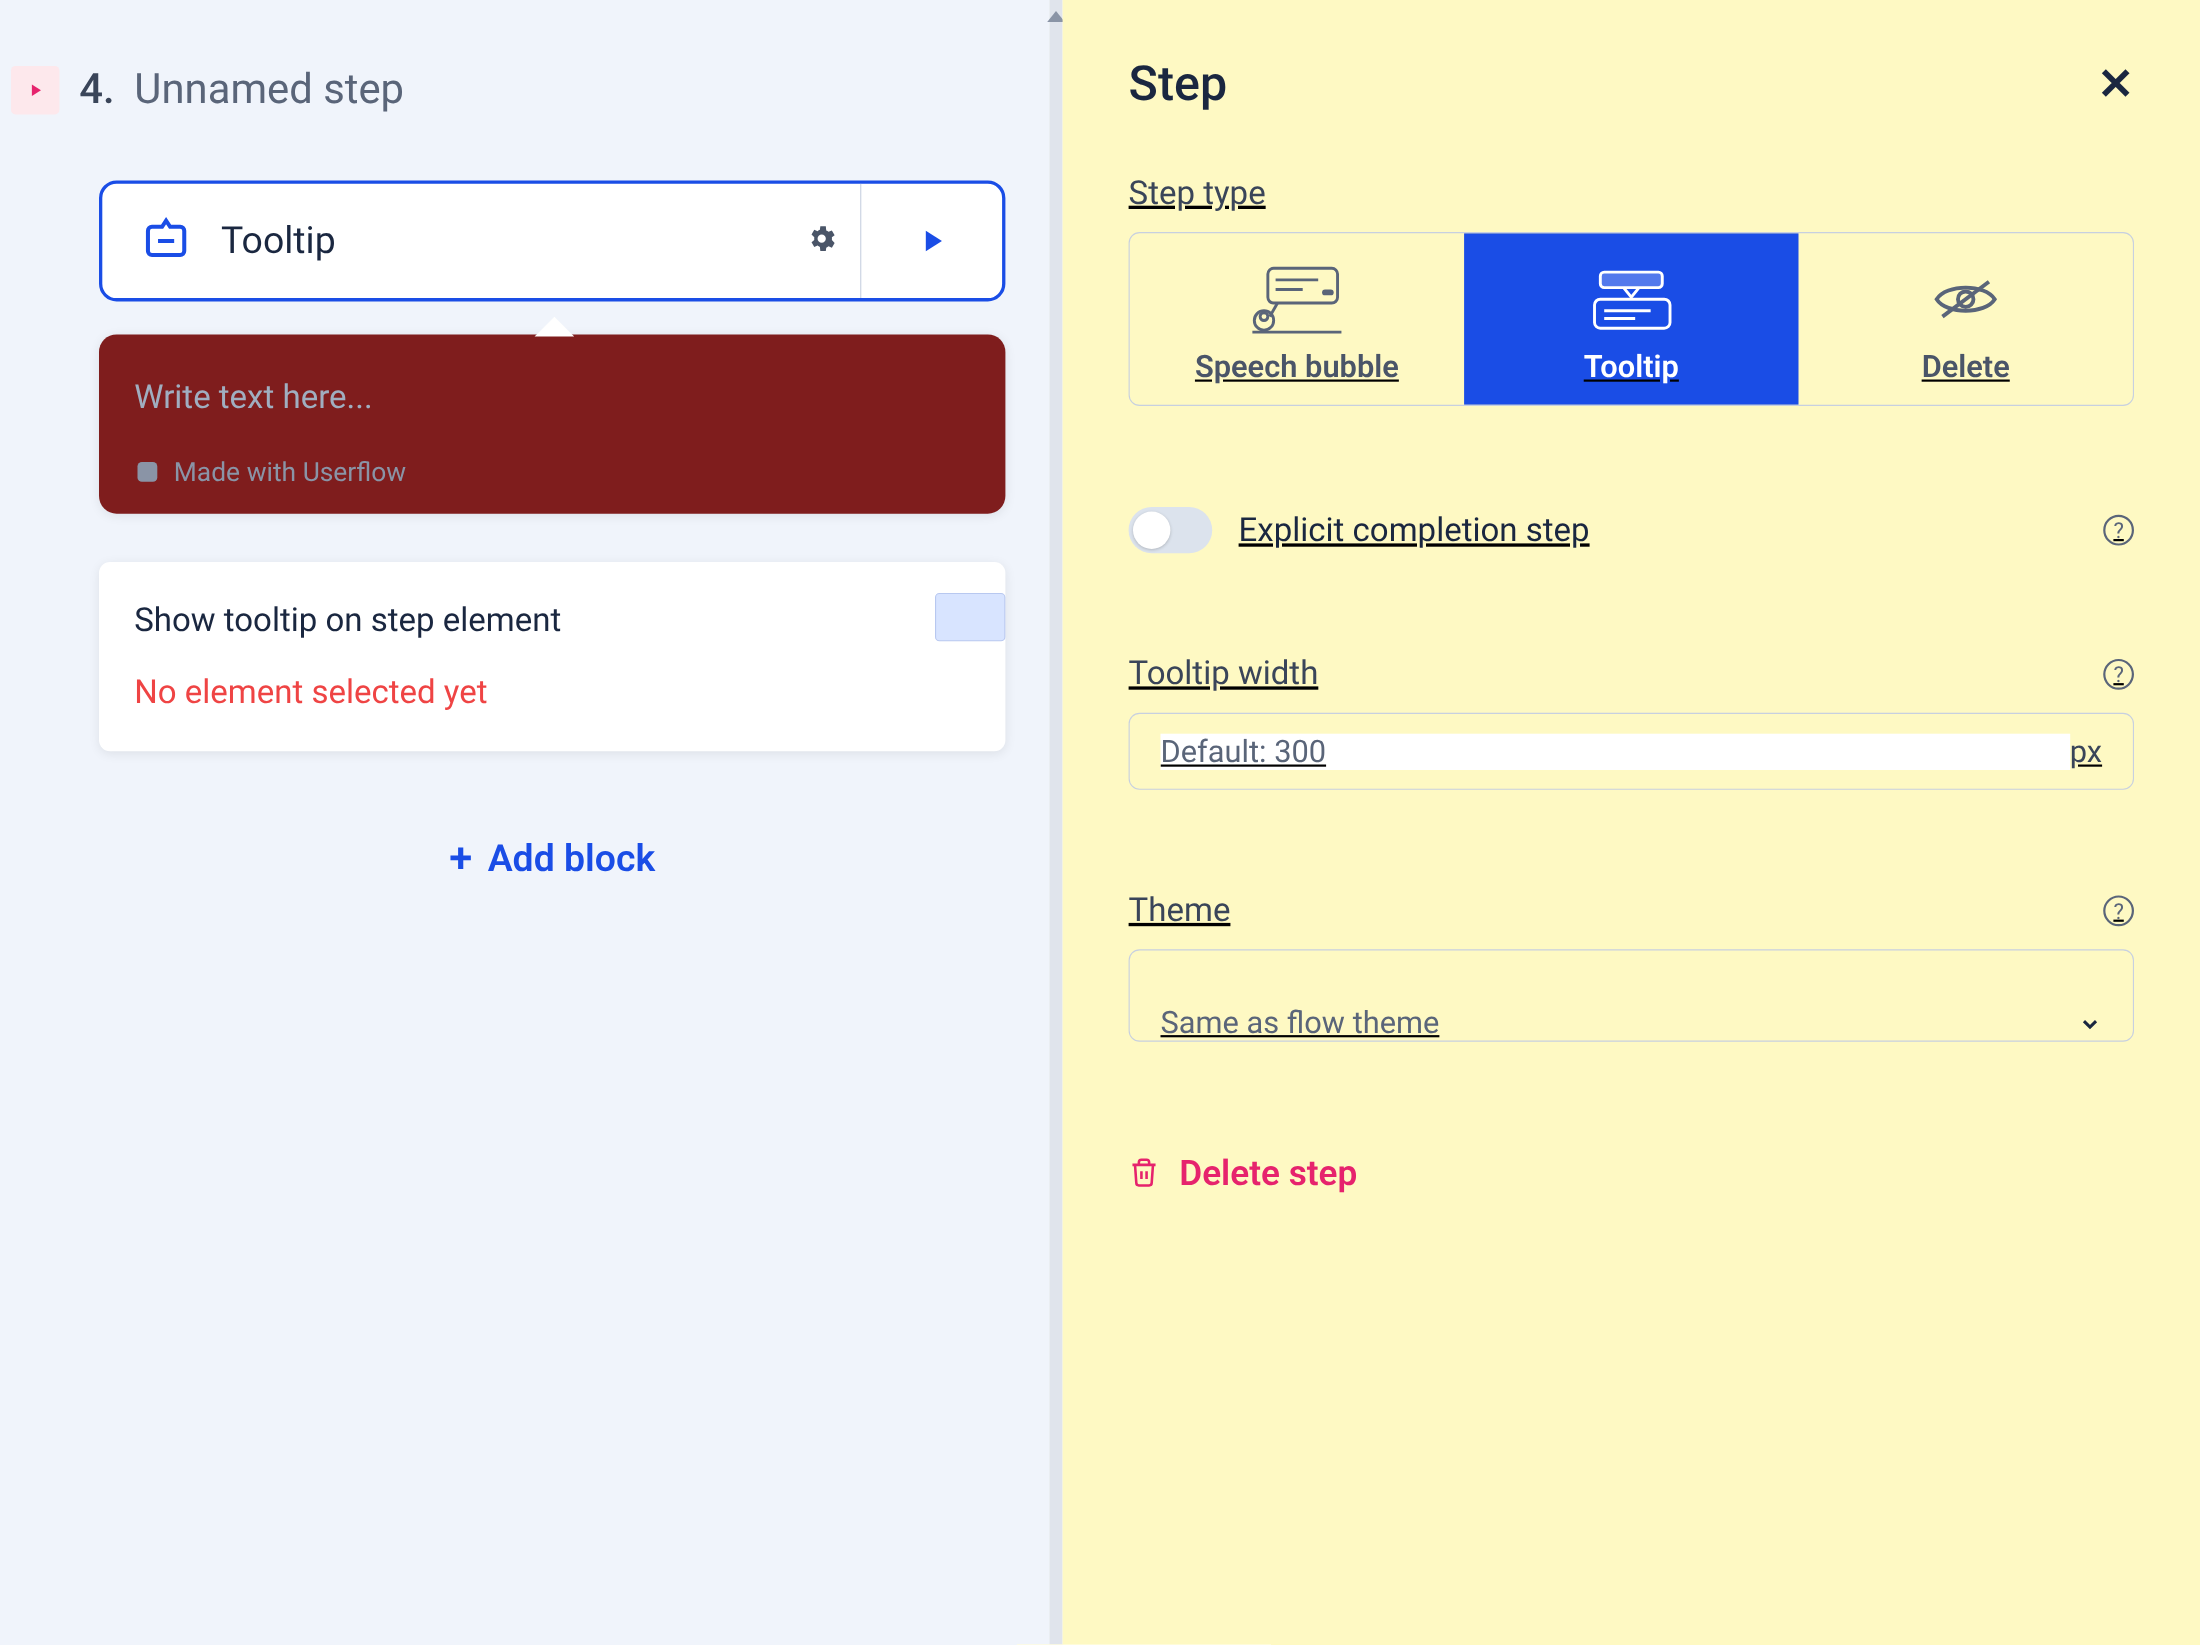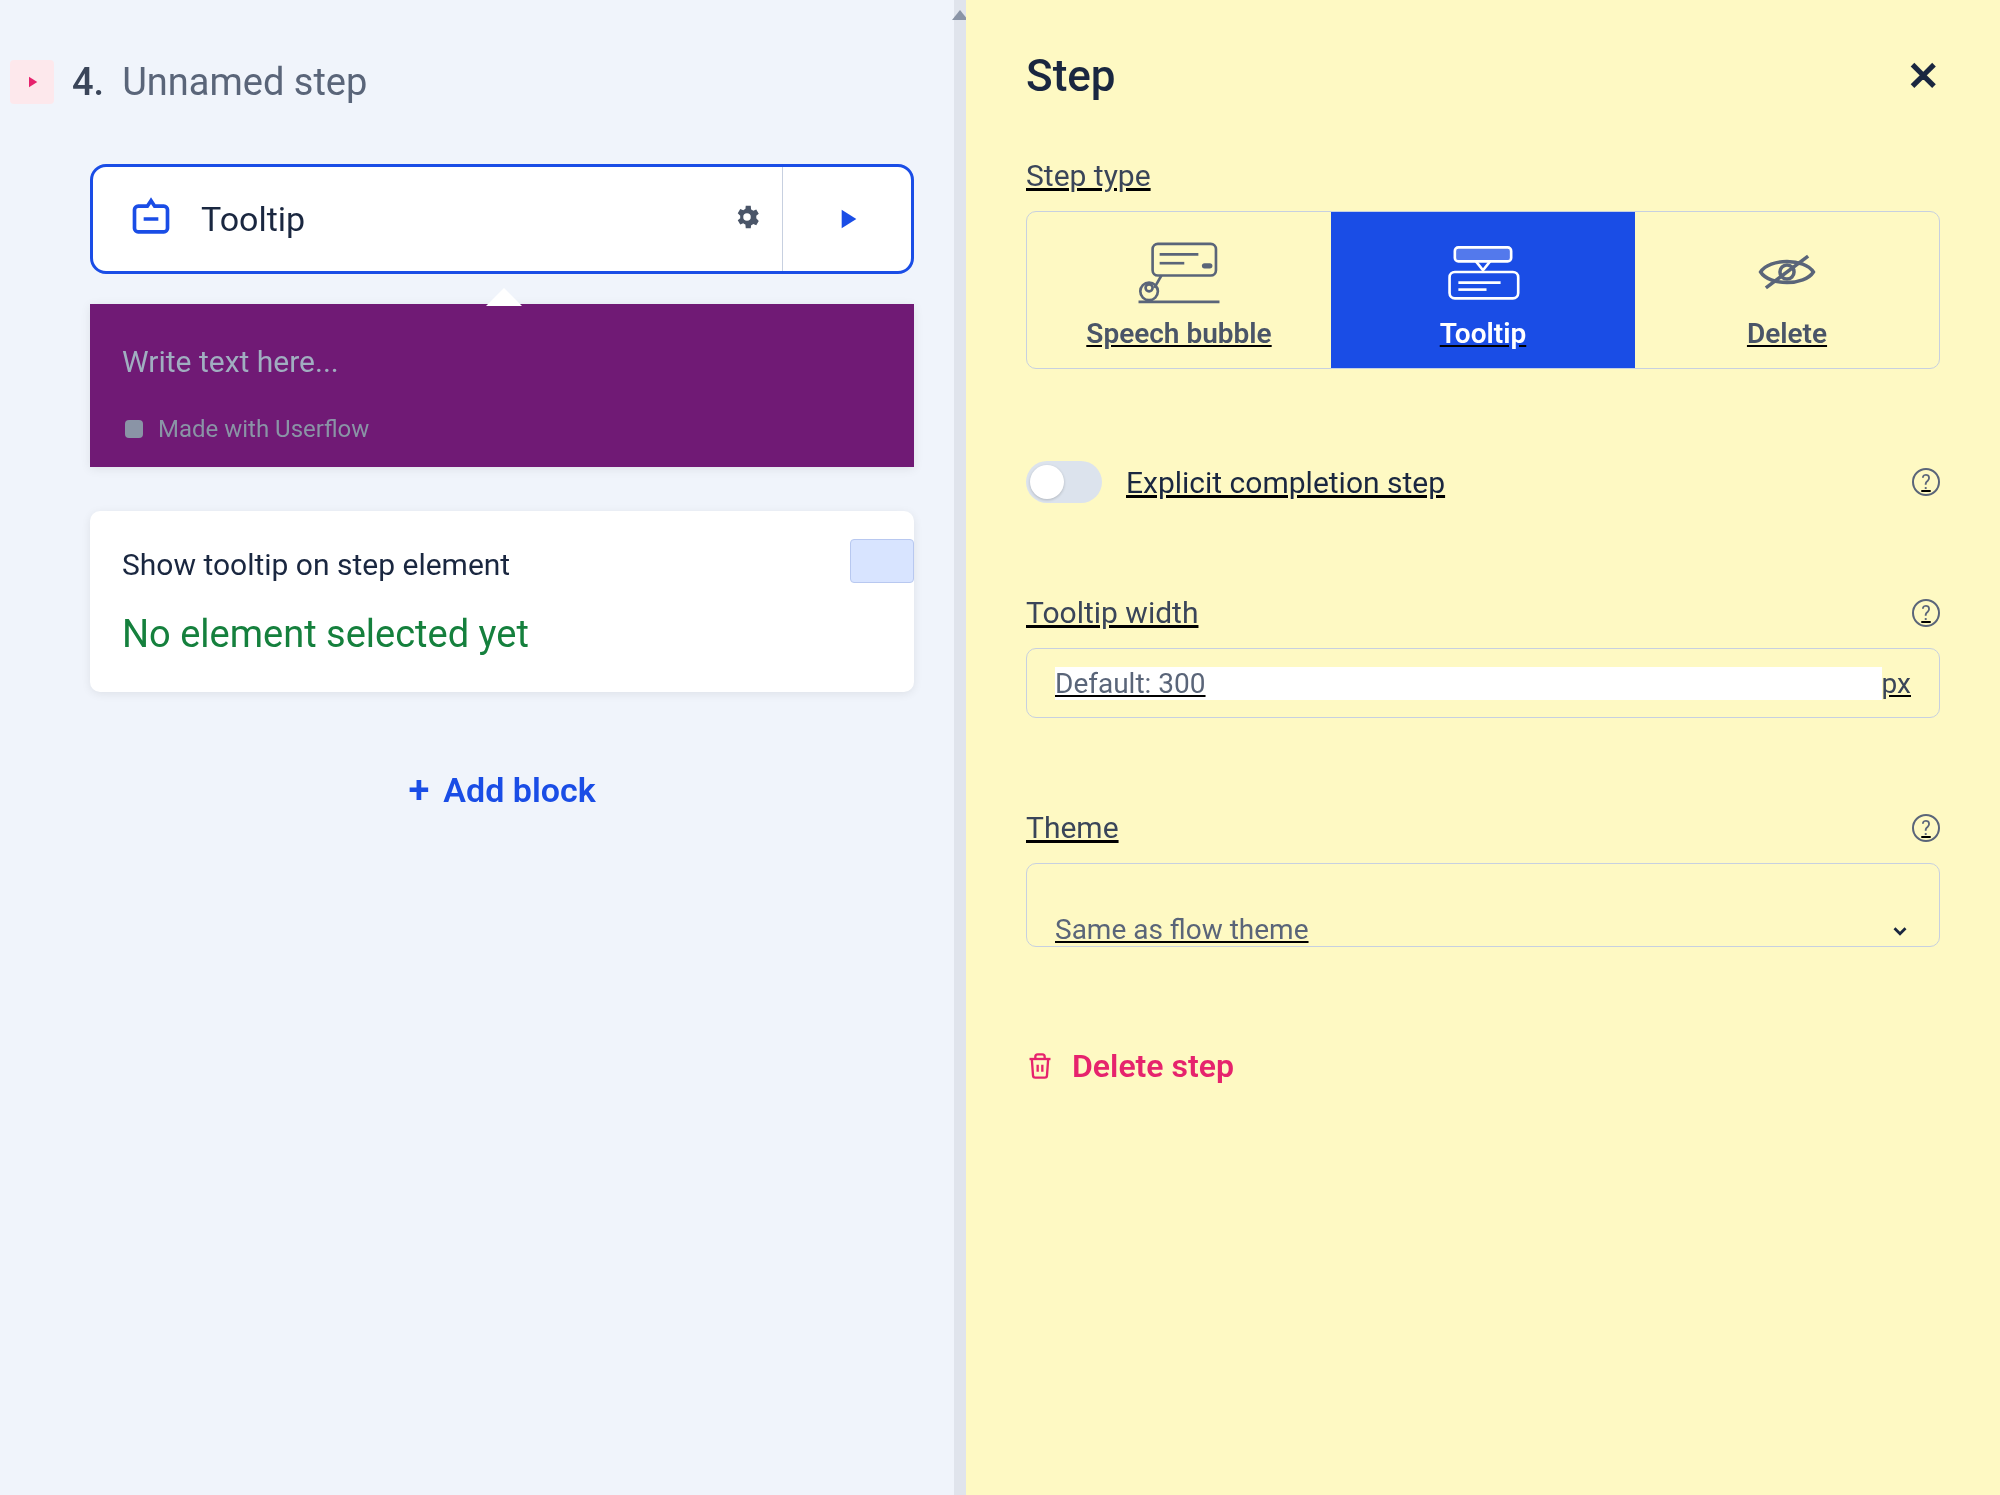--- a/index.html
+++ b/index.html
@@ -20,29 +20,29 @@
 
 .tooltip-card { border: 3px solid #1a4de6; border-radius: 16px; background: #fff; display: flex; align-items: center; height: 110px; overflow: hidden; margin-bottom: 30px; }
 .tooltip-card-left { display: flex; align-items: center; gap: 28px; padding: 0 36px; flex: 1; }
 .tooltip-icon { width: 44px; height: 44px; }
 .tooltip-label { font-size: 34px; color: #1a2740; }
 .gear-btn { padding: 20px; cursor: pointer; }
 .gear-btn svg { width: 30px; height: 30px; fill: #4a5568; }
 .play-btn { border-left: 1px solid #c7d0e0; padding: 0 48px; height: 100%; display: flex; align-items: center; cursor: pointer; }
 .play-btn svg { width: 32px; height: 32px; fill: #1a4de6; }
 
-.preview-card { background: #701a75; border-radius: 0; box-shadow: 0 2px 10px rgba(0,0,0,0.08); position: relative; margin-bottom: 44px; padding: 40px 32px 24px; }
+.preview-card { background: #7f1d1d; border-radius: 16px; box-shadow: 0 2px 10px rgba(0,0,0,0.08); position: relative; margin-bottom: 44px; padding: 40px 32px 24px; }
 .preview-card::before { content: ''; position: absolute; top: -16px; left: 48%; width: 0; height: 0; border-left: 18px solid transparent; border-right: 18px solid transparent; border-bottom: 18px solid #fff; }
 .preview-placeholder { font-size: 30px; color: #a0aec0; margin-bottom: 36px; }
 .preview-footer { display: flex; align-items: center; gap: 12px; color: #8a94a6; font-size: 24px; }
 .preview-footer svg { width: 24px; height: 24px; }
 
 .element-card { background: #fff; border-radius: 10px; box-shadow: 0 2px 10px rgba(0,0,0,0.08); padding: 36px 32px; margin-bottom: 56px; position: relative; }
 .element-label { font-size: 30px; color: #1a2740; margin-bottom: 30px; }
-.element-warning { font-size: 38px; color: #15803d; }
+.element-warning { font-size: 30px; color: #ef4444; }
 .element-box { position: absolute; right: 0; top: 28px; width: 64px; height: 44px; background: #d8e4ff; border: 1px solid #b8c8f0; border-radius: 4px; }
 
 .add-block { display: flex; align-items: center; justify-content: center; gap: 14px; font-size: 34px; color: #1a4de6; font-weight: 600; cursor: pointer; padding: 20px; }
 .add-block span:first-child { font-size: 38px; }
 
 .panel-header { display: flex; align-items: center; justify-content: space-between; margin-bottom: 56px; }
 .panel-title { font-size: 44px; color: #1a2740; font-weight: 500; }
 .close-btn { font-size: 40px; cursor: pointer; color: #1a2740; font-weight: 600; }
 
 .section-label { font-size: 30px; color: #3a4559; margin-bottom: 18px; }

